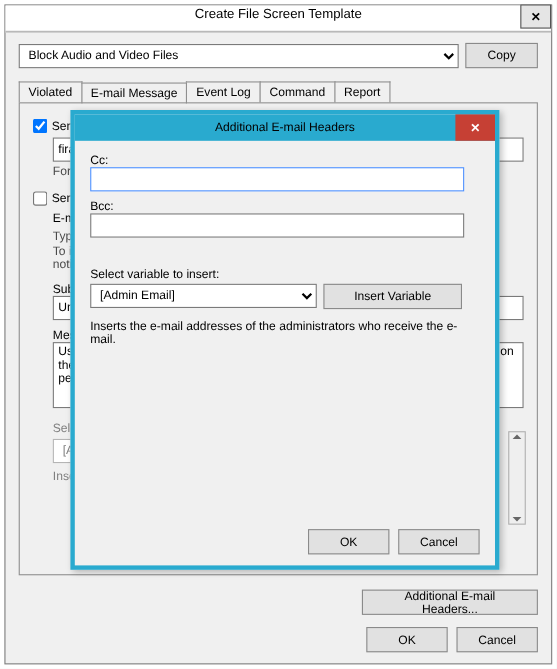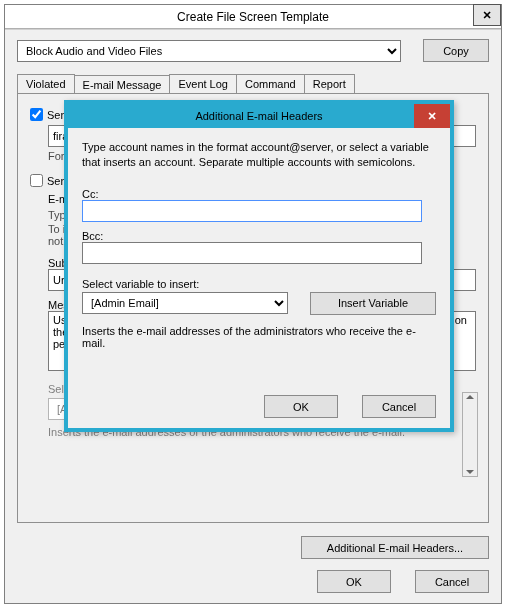--- a/index.html
+++ b/index.html
@@ -2,33 +2,33 @@
 <html><head>
 <meta charset="utf-8">
 <style>
   * { box-sizing: border-box; font-family: "Segoe UI", Tahoma, sans-serif; font-size: 11px; }
   body { margin: 0; background: #fff; width: 506px; height: 608px; overflow: hidden; }
 
   
   .win { position: absolute; top: 4px; left: 4px; width: 498px; height: 600px;
          background: #f0f0f0; border: 1px solid #7f7f7f; }
   .titlebar { height: 24px; background: #fff; border-bottom: 1px solid #b0b0b0;
-              display: flex; align-items: center; justify-content: center; position: relative; }
+              display: flex; align-items: flex-start; justify-content: center; position: relative; }
   .titlebar .ttl { font-size: 12px; }
   .titlebar .close { position: absolute; right: 0; top: -1px; width: 28px; height: 22px;
                      border: 1px solid #555; background: #e5e5e5;
                      display: flex; align-items: center; justify-content: center; font-weight: bold; }
   .ttl-sep { position:absolute; top:24px; left:0; right:0; height:1px; background:#d0d0d0; }
 
   .body { padding: 10px 12px 0 12px; }
   .lbl { display: block; margin: 4px 0; }
   .row { display: flex; gap: 6px; align-items: flex-end; }
   select, input[type=text] { border: 1px solid #7a7a7a; background: #fff; padding: 2px 4px; height: 22px; }
   .btn { border: 1px solid #8a8a8a; background: #e1e1e1; height: 23px; padding: 0 12px;
-         display: inline-flex; align-items: center; justify-content: center; cursor: default; margin-left: 16px; }
+         display: inline-flex; align-items: center; justify-content: center; cursor: default; }
   .wide-sel { flex: 1; }
 
   
   .tabs { display:flex; margin-top: 12px; }
   .tab  { border:1px solid #8f8f8f; border-bottom:none; background:#f0f0f0;
           padding:3px 8px; margin-right:-1px; font-size:11px;}
   .tab.active { background:#f0f0f0; position:relative; top:1px; }
   .tabpanel { border:1px solid #8f8f8f; padding:10px 12px; height:430px; position:relative; }
 
   .chk { display:flex; align-items:center; gap:4px; margin:4px 0;}
@@ -43,21 +43,21 @@
   .scrollside .up{border-bottom:4px solid #666;margin-top:2px;}
   .scrollside .dn{border-top:4px solid #666;margin-bottom:2px;}
   .disabled{ color:#808080; }
   .disabled select,.disabled .btn{ border-color:#b5b5b5; color:#808080; }
 
   .bottom-add { position:absolute; right:12px; bottom:44px; }
   .bottom-ok  { position:absolute; right:12px; bottom:10px; display:flex; gap:8px; }
   .bottom-ok .btn{ width:74px; }
 
   
-  .dlg { position:absolute; top:100px; left:64px; width:390px; height:332px;
+  .dlg { position:absolute; top:100px; left:64px; width:390px; height:418px;
          border: 4px solid #29aacf; background:#f0f0f0; box-shadow:2px 2px 6px rgba(0,0,0,.25);}
   .dlg-t { height:24px; background:#29aacf; color:#000; display:flex; align-items:center;
            justify-content:center; position:relative; }
   .dlg-t .dclose{ position:absolute; right:0; top:0; width:36px; height:24px;
                   background:#c64034; color:#fff; display:flex; align-items:center;
                   justify-content:center; font-weight:bold; }
   .dlg-b { padding:12px 14px; }
   .dlg-b .instr{ line-height:1.35; margin-bottom:18px;}
   .dlg-b .field input{ width:340px; }
   .dlg-b .sel-row { display:flex; gap:6px; }
@@ -135,48 +135,47 @@
         </div>
       </div>
 
       <div class="scrollside">
         <span class="up"></span>
         <span class="dn"></span>
       </div>
     </div>
   </div>
 
-  <button class="btn bottom-add" style="width:188px">Additional E-mail Headers...</button>
+  <button class="btn bottom-add" style="width:160px">Additional E-mail Headers...</button>
   <div class="bottom-ok">
     <button class="btn">OK</button>
     <button class="btn">Cancel</button>
   </div>
 </div>
 
 <div class="dlg">
   <div class="dlg-t">
     <span>Additional E-mail Headers</span>
     <div class="dclose">
       <span>✕</span>
     </div>
   </div>
   <div class="dlg-b">
-    <div class="instr">Type account names in the format account@server, or select a variable that inserts an account. Separate multiple accounts with semicolons.</div>
 
     <div class="field">
       <div>Cc:</div>
       <input type="text" class="focus-caret" value="" style="">
     </div>
 
     <div class="field" style="margin-top:8px">
       <div>Bcc:</div>
       <input type="text" value="" style="">
     </div>
 
-    <div style="margin-top:14px">Select variable to insert:</div>
+    <div style="margin-top:28px">Select variable to insert:</div>
     <div class="sel-row" style="margin-top:2px">
       <select>
         <option>[Admin Email]</option>
       </select>
       <button class="btn ins-btn">Insert Variable</button>
     </div>
     <div class="hint">Inserts the e-mail addresses of the administrators who receive the e-mail.</div>
   </div>
   <div class="dlg-foot">
     <button class="btn">OK</button>

